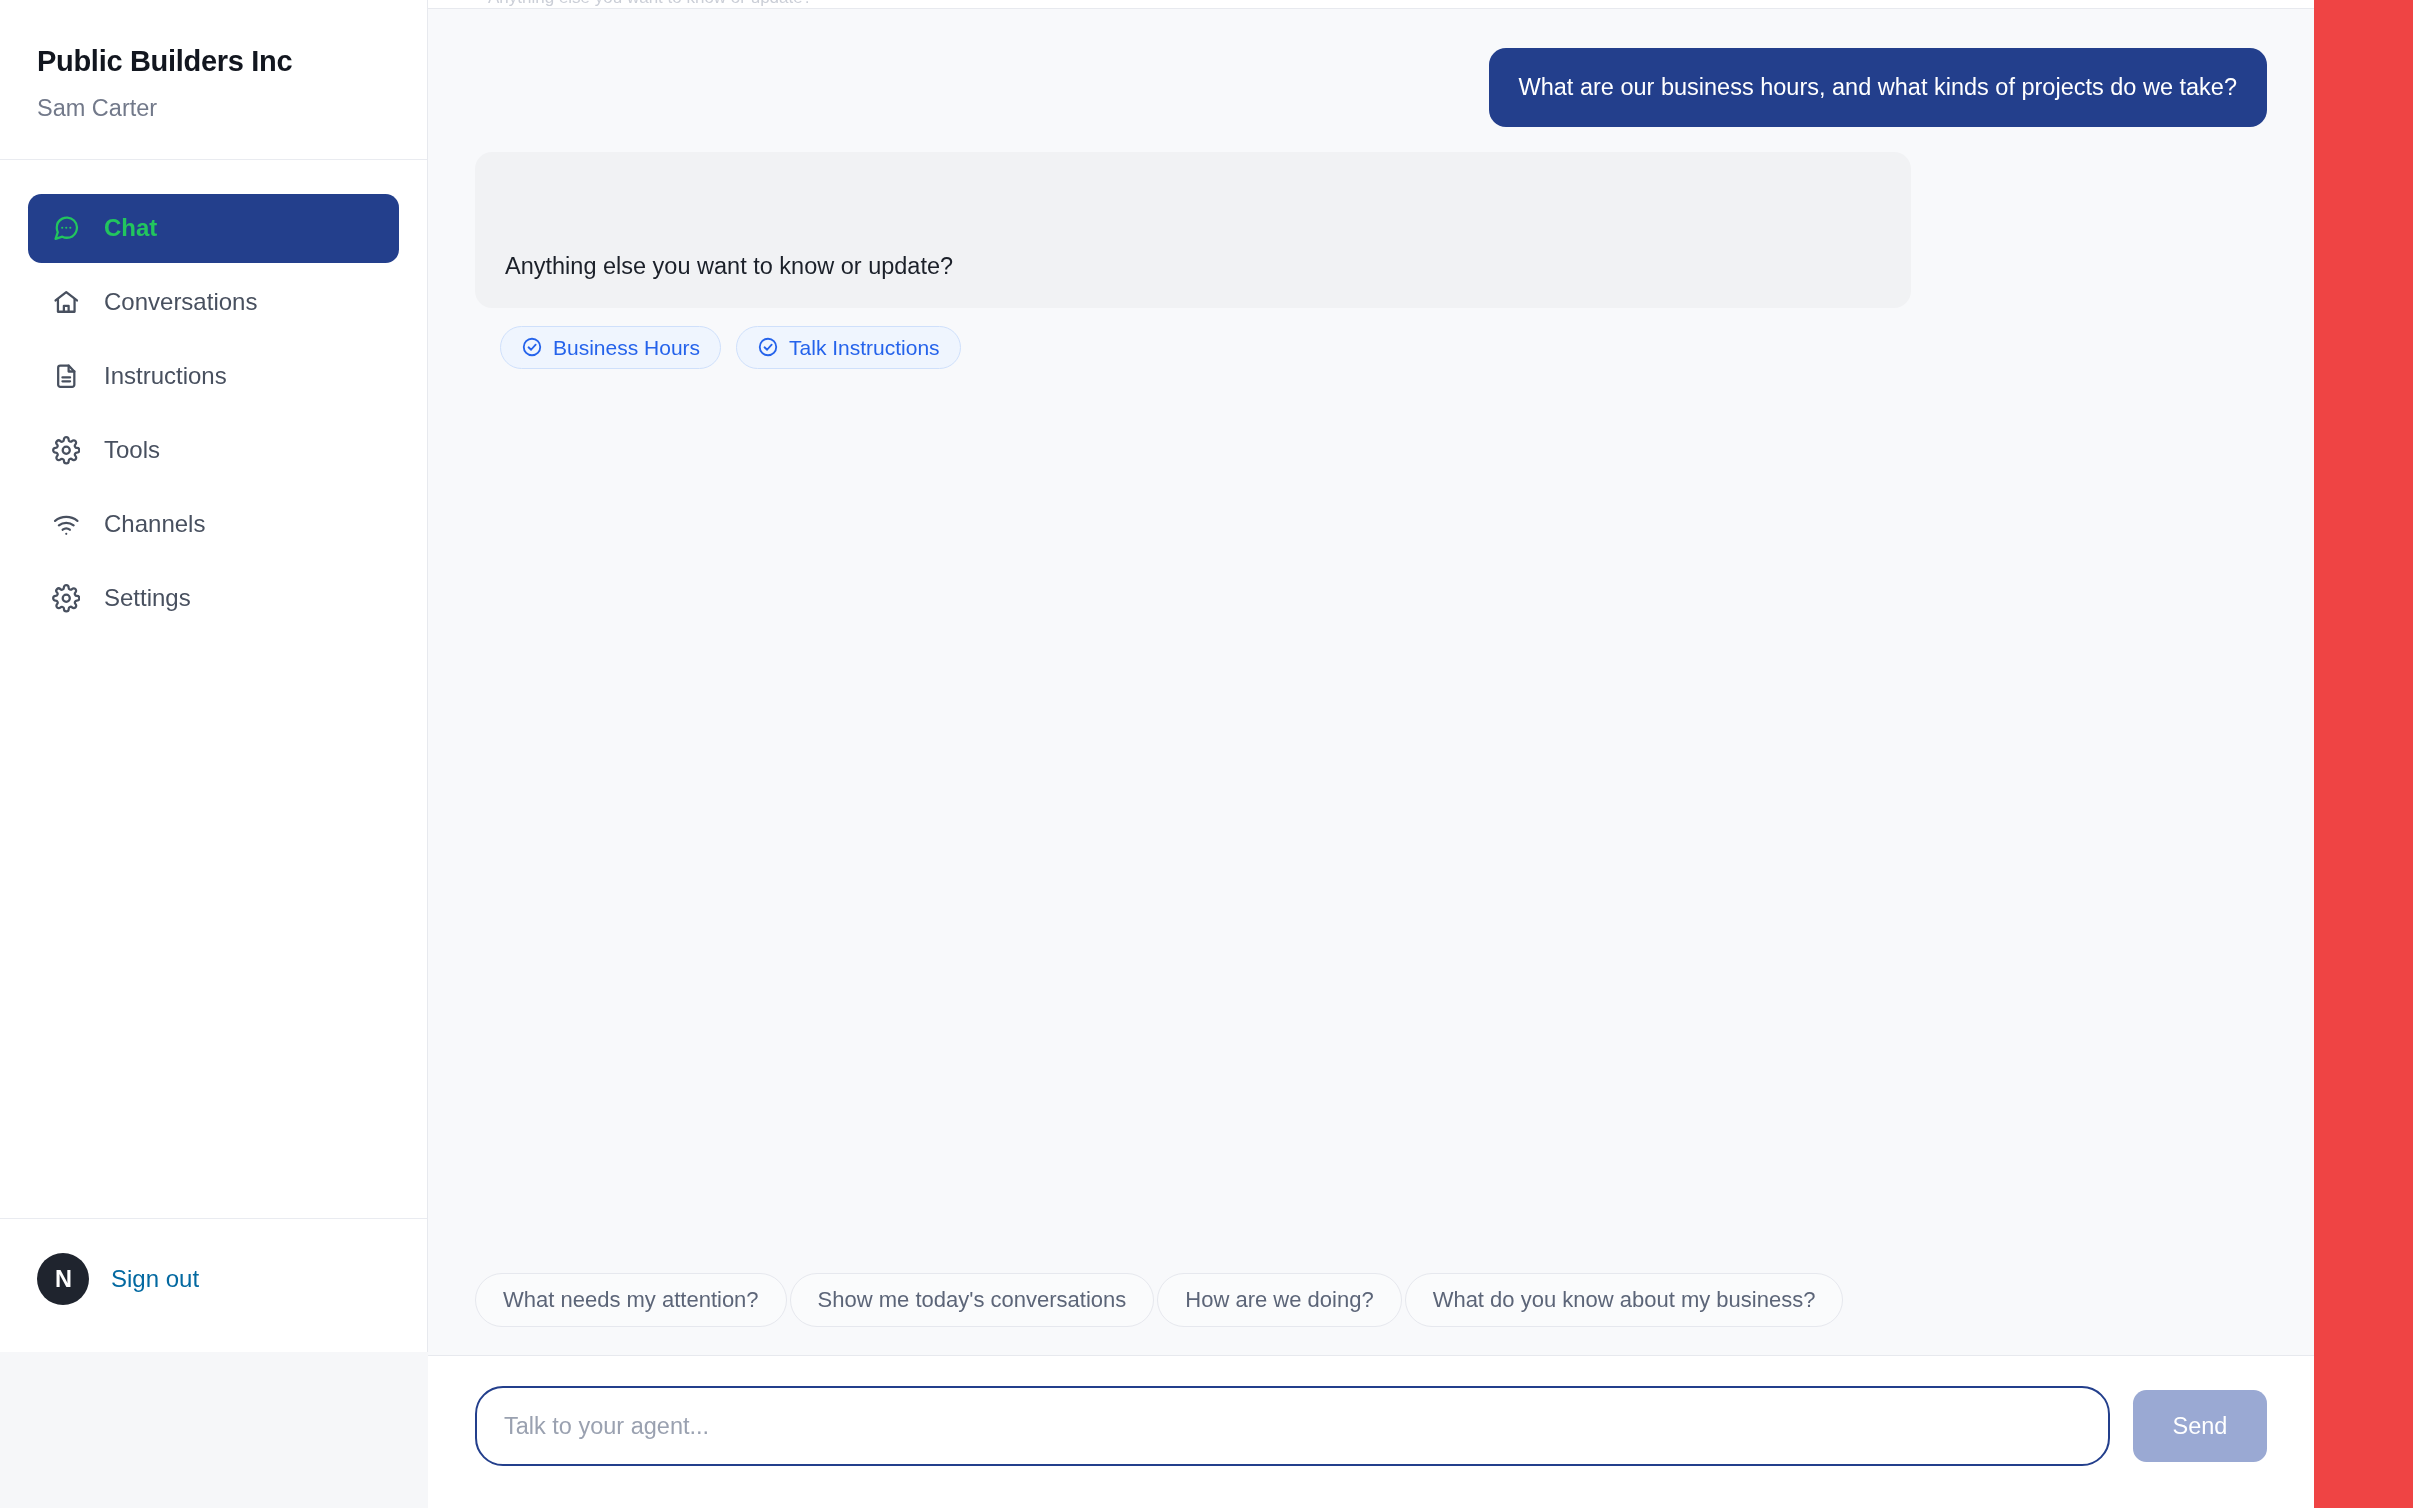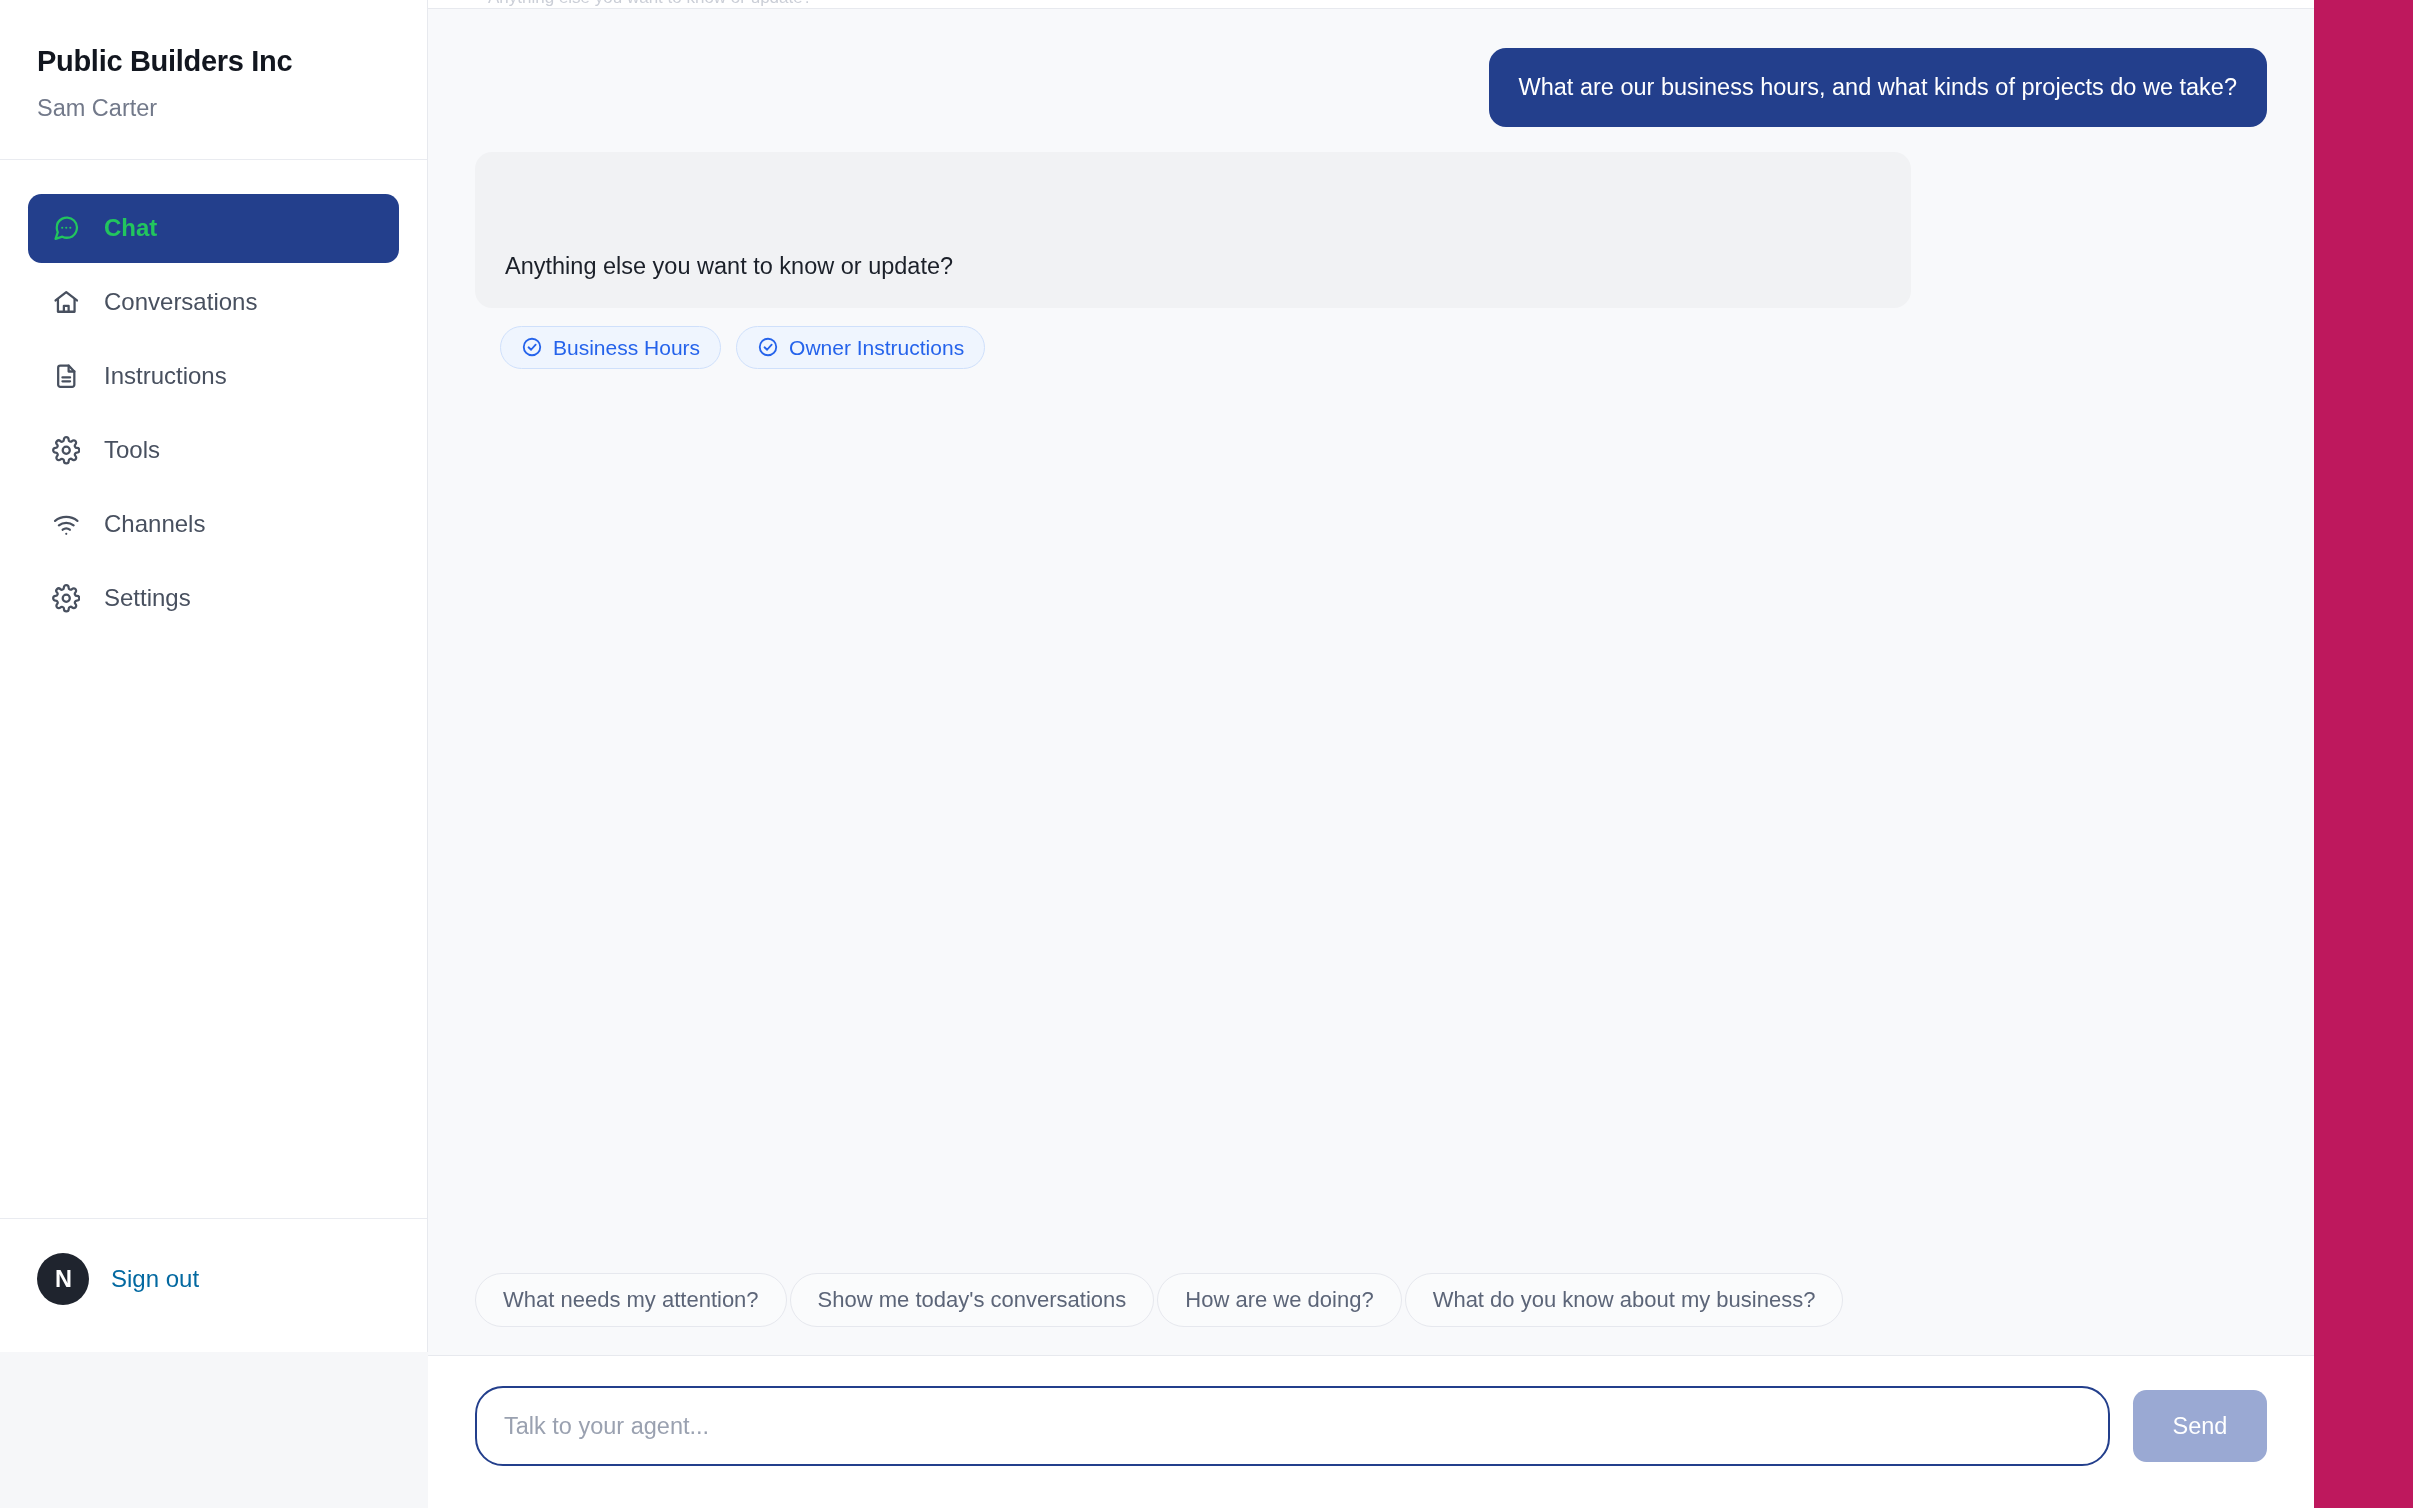--- a/index.html
+++ b/index.html
@@ -114,21 +114,21 @@
   }
   .signout-label {
     font-size: 24px;
     color: #0369a1;
   }
 
   
   .main {
     flex: 1 1 auto;
     height: 1508px;
-    background: #be185d;
+    background: #ef4444;
     display: flex;
     flex-direction: column;
     position: relative;
   }
 
   .chat-panel {
     width: 1886px;
     background: #f8f9fb;
     display: flex;
     flex-direction: column;
@@ -386,21 +386,21 @@
               <span>Business Hours</span>
             </span>
 
             <span class="citation-chip">
               <span>
                 <svg viewBox="0 0 24 24" fill="none" stroke="currentColor" stroke-width="2" stroke-linecap="round" stroke-linejoin="round">
                   <circle cx="12" cy="12" r="9"></circle>
                   <path d="M8.2 12.3 11 15l5-5.6"></path>
                 </svg>
               </span>
-              <span>Owner Instructions</span>
+              <span>Talk Instructions</span>
             </span>
 
           </div>
         </div>
 
       </div>
 
       <div class="suggestions">
         <button class="suggestion">What needs my attention?</button>
         <button class="suggestion">Show me today's conversations</button>

